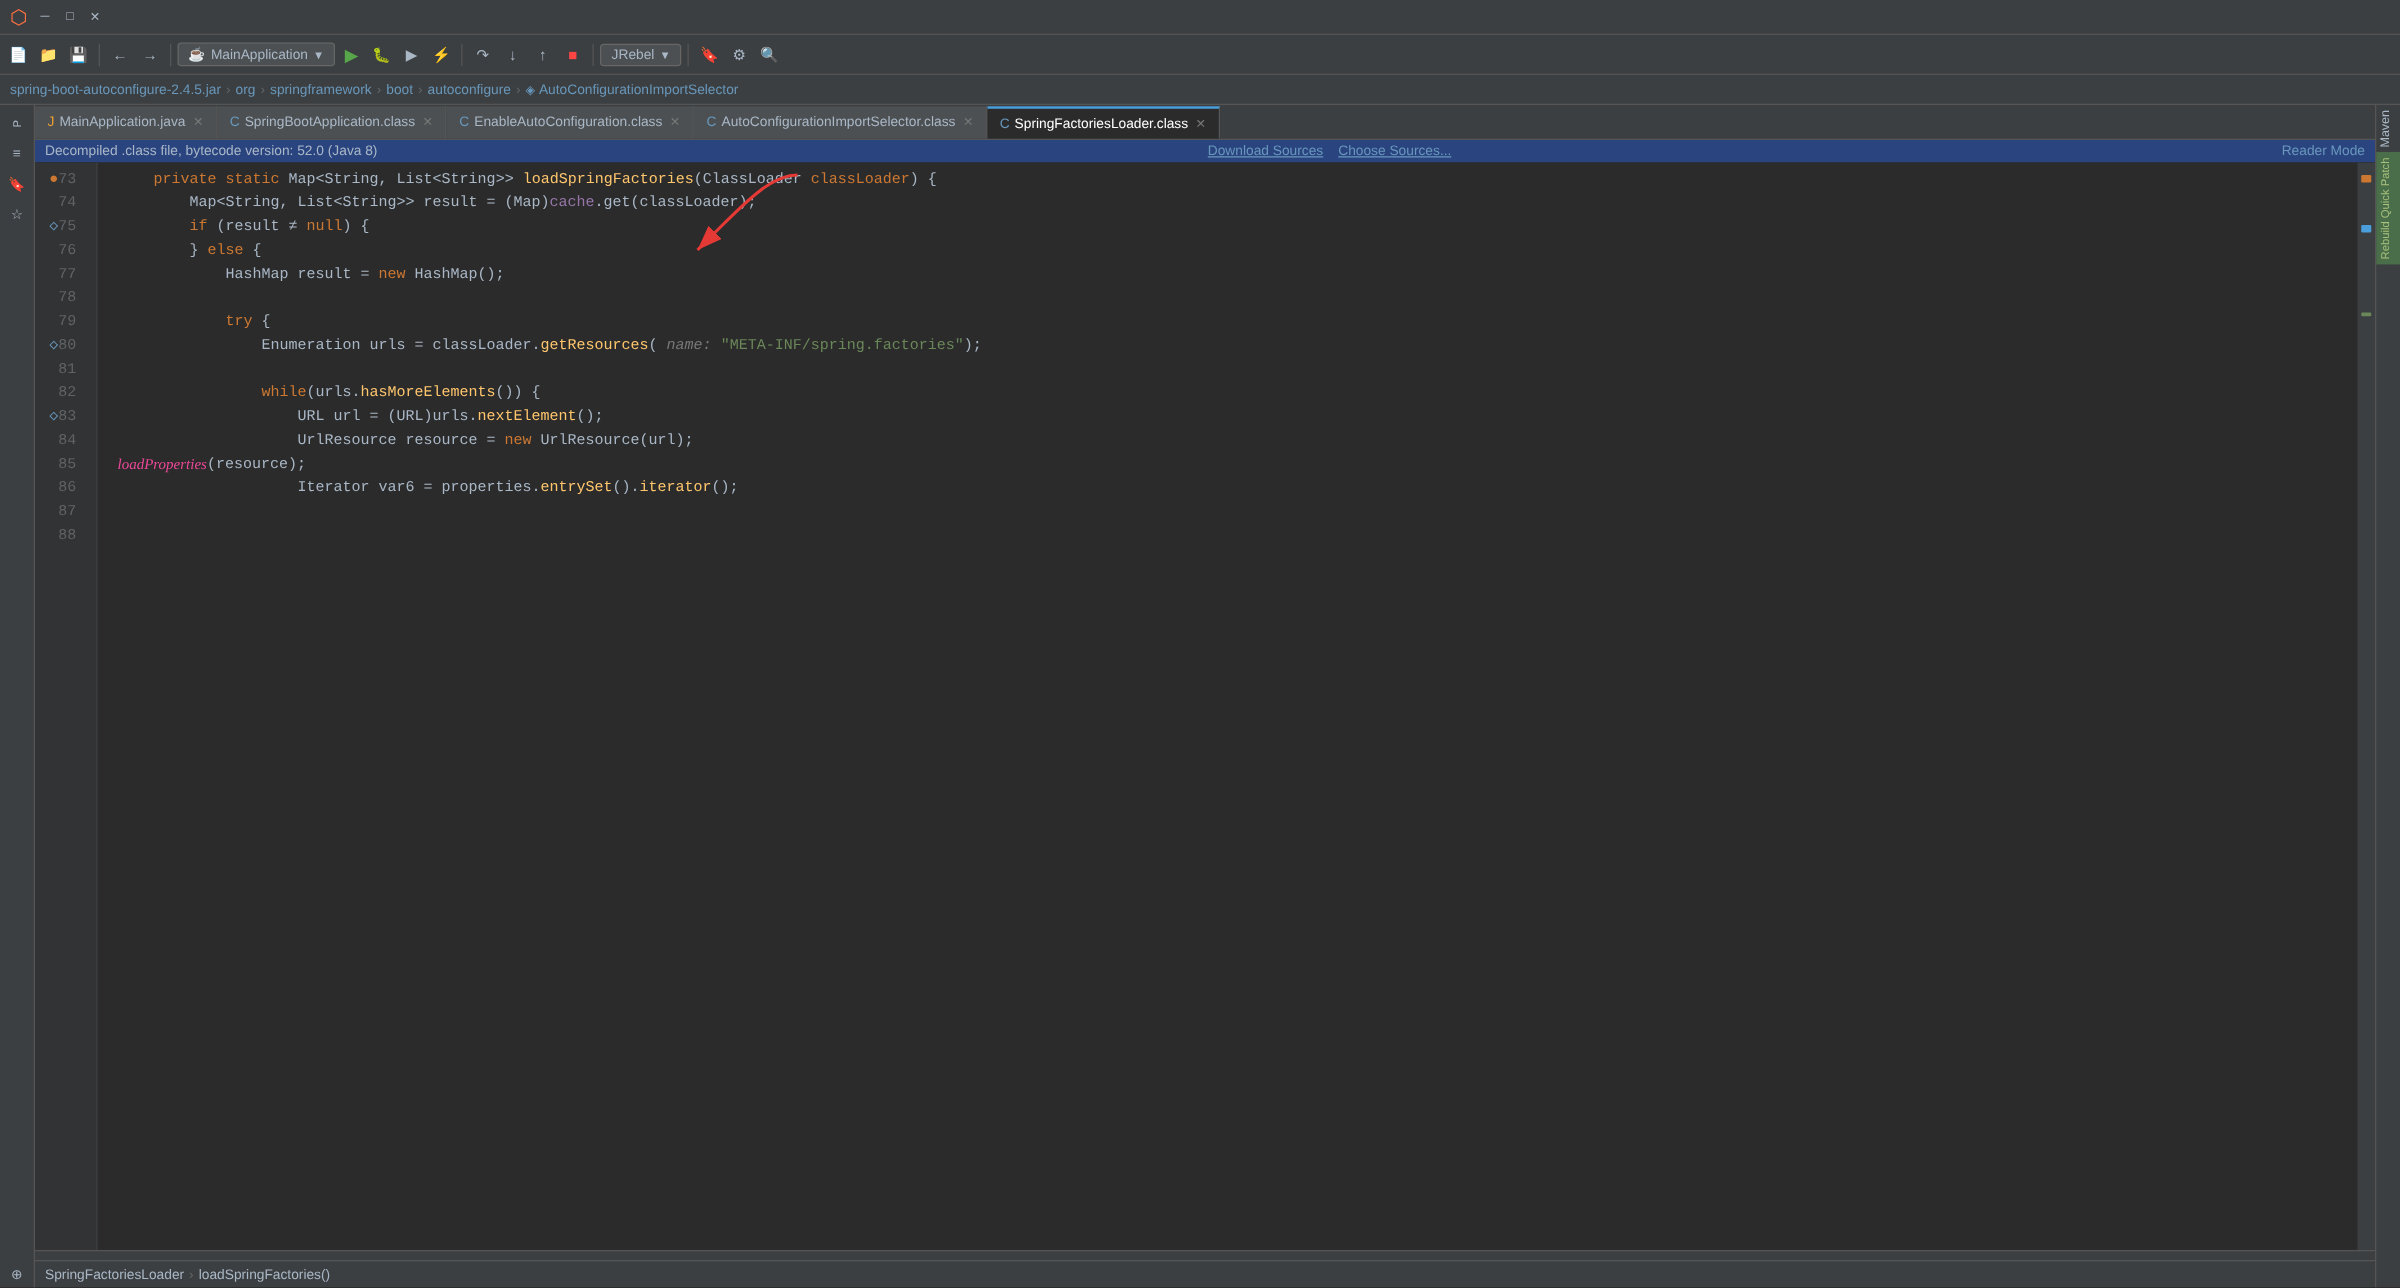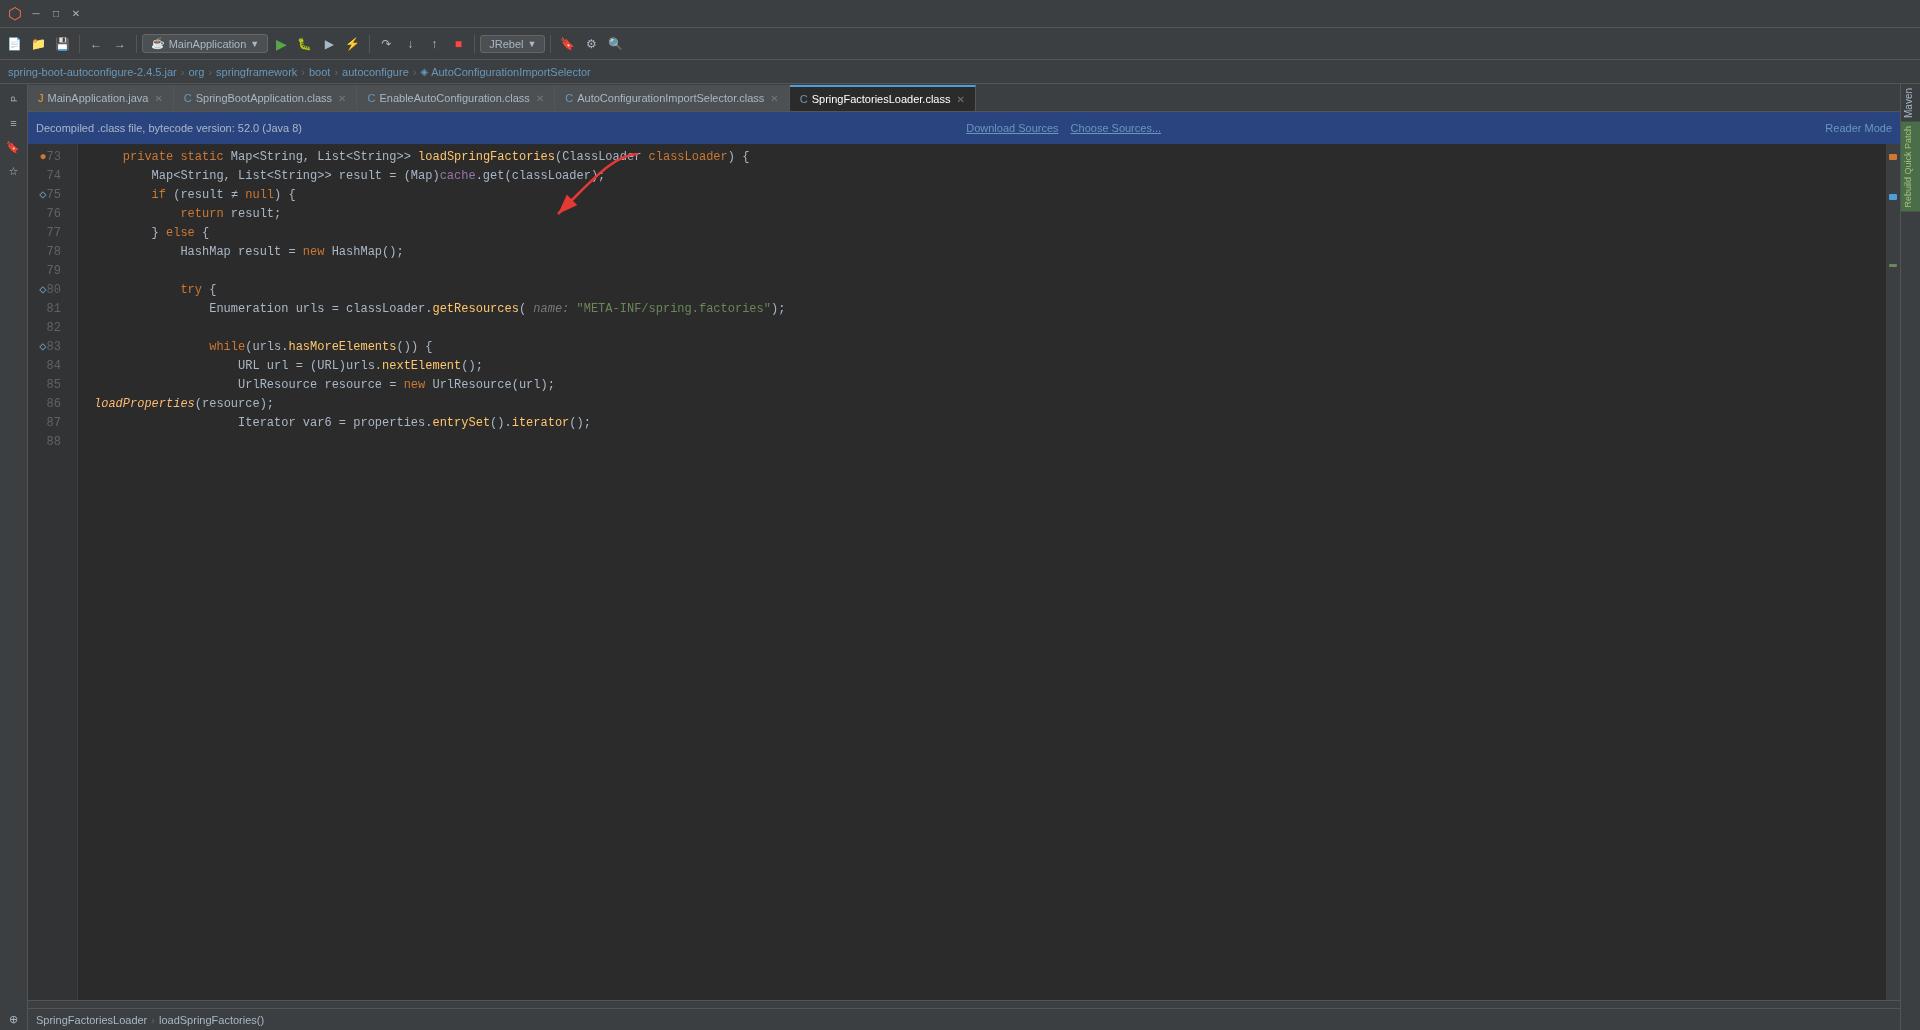--- a/index.html
+++ b/index.html
@@ -36,21 +36,21 @@
 
     
     #tabs { background: #3c3f41; height: 28px; display: flex; align-items: flex-end; border-bottom: 1px solid #555; overflow: hidden; }
     .tab { display: flex; align-items: center; gap: 4px; padding: 4px 10px; cursor: pointer; font-size: 11px; color: #a9b7c6; background: #4c5052; border-right: 1px solid #555; height: 26px; white-space: nowrap; }
     .tab.active { background: #2b2b2b; color: #fff; border-top: 2px solid #4a9eda; }
     .tab .close-btn { font-size: 10px; color: #777; margin-left: 2px; }
     .tab-java { color: #f0a030; }
     .tab-class { color: #6897bb; }
 
     
-    #info-bar { background: #2a4480; height: 32px; display: flex; align-items: center; padding: 0 8px; justify-content: space-between; font-size: 11px; }
+    #info-bar { background: #2a4480; height: 18px; display: flex; align-items: center; padding: 0 8px; justify-content: space-between; font-size: 11px; }
     #info-bar .left { color: #a9b7c6; }
     #info-bar .right { display: flex; gap: 12px; align-items: center; }
     #info-bar .right a { color: #6897bb; cursor: pointer; text-decoration: underline; }
     #info-bar .reader-mode { color: #6897bb; cursor: pointer; }
 
     
     #code-area { flex: 1; background: #2b2b2b; overflow: hidden; display: flex; position: relative; }
     #line-numbers { width: 50px; background: #313335; padding: 4px 0; text-align: right; color: #606366; font-size: 12px; font-family: 'Courier New', monospace; line-height: 19px; padding-right: 8px; border-right: 1px solid #3c3f41; }
     #code-content { flex: 1; padding: 4px 16px; font-size: 12px; font-family: 'Courier New', monospace; line-height: 19px; overflow: hidden; }
 
@@ -228,23 +228,20 @@
           </div>
 
           <div class="code-line">
             <span>        Map&lt;String, List&lt;String&gt;&gt; result = (Map)</span><span style="color:#9876aa;">cache</span><span>.get(classLoader);</span>
           </div>
 
           <div class="code-line">
             <span class="kw">        if </span><span>(result </span><span style="color:#a9b7c6;">≠ </span><span class="kw">null</span><span>) {</span>
           </div>
 
-          <div class="code-line">
-            <span class="kw">            return </span><span>result;</span>
-          </div>
 
           <div class="code-line">
             <span>        } </span><span class="kw">else </span><span>{</span>
           </div>
 
           <div class="code-line">
             <span>            HashMap result = </span><span class="kw">new </span><span>HashMap();</span>
           </div>
 
           <div class="code-line"></div>
@@ -265,21 +262,21 @@
 
           <div class="code-line">
             <span>                    URL url = (URL)urls.</span><span class="method">nextElement</span><span>();</span>
           </div>
 
           <div class="code-line">
             <span>                    UrlResource resource = </span><span class="kw">new </span><span>UrlResource(url);</span>
           </div>
 
           <div class="code-line">
-            <span style="color:#fdba74;font-style:italic;">loadProperties</span><span>(resource);</span>
+            <span style="color:#ec4899;font-style:italic;font-family:Liberation Serif, serif;">loadProperties</span><span>(resource);</span>
           </div>
 
           <div class="code-line">
             <span>                    Iterator var6 = properties.</span><span class="method">entrySet</span><span>().</span><span class="method">iterator</span><span>();</span>
           </div>
 
           <div class="code-line"></div>
         </div>
 
         <svg id="red-arrow" width="200" height="80" style="position:absolute;top:0;left:490px;pointer-events:none;">

